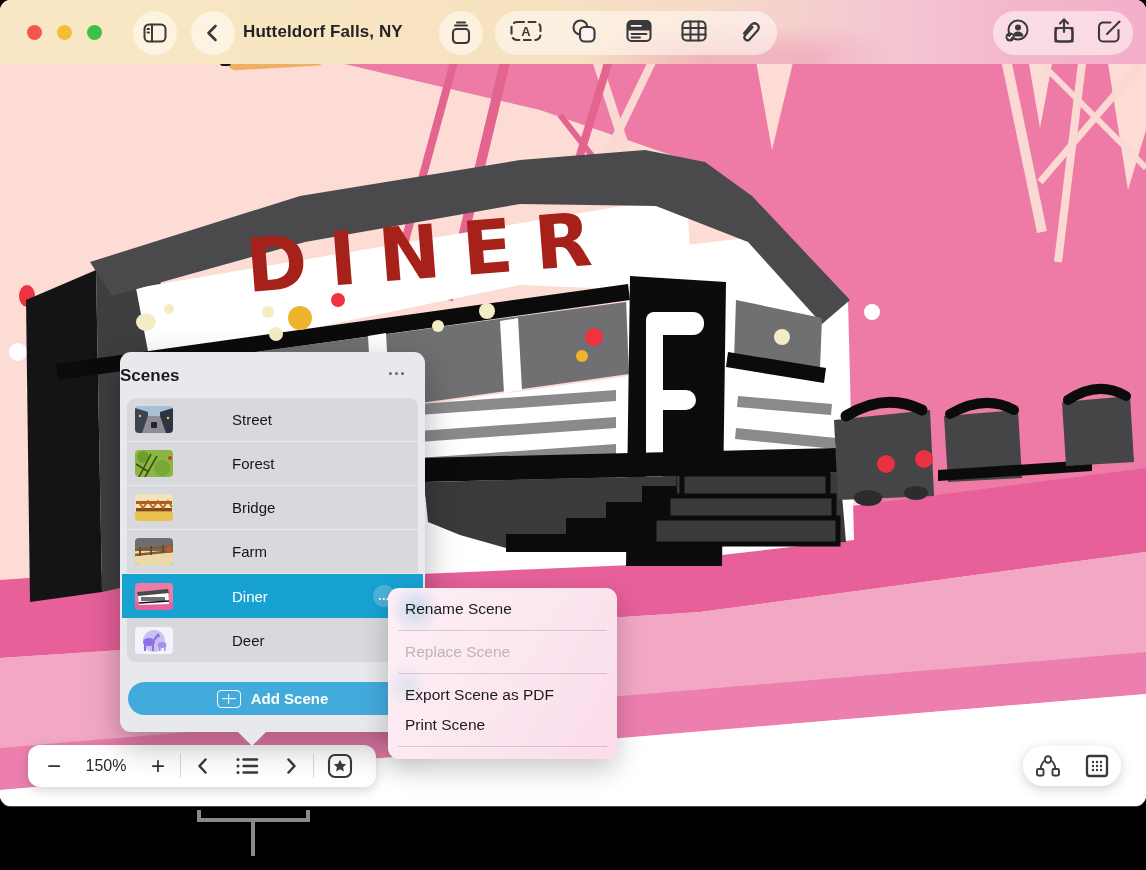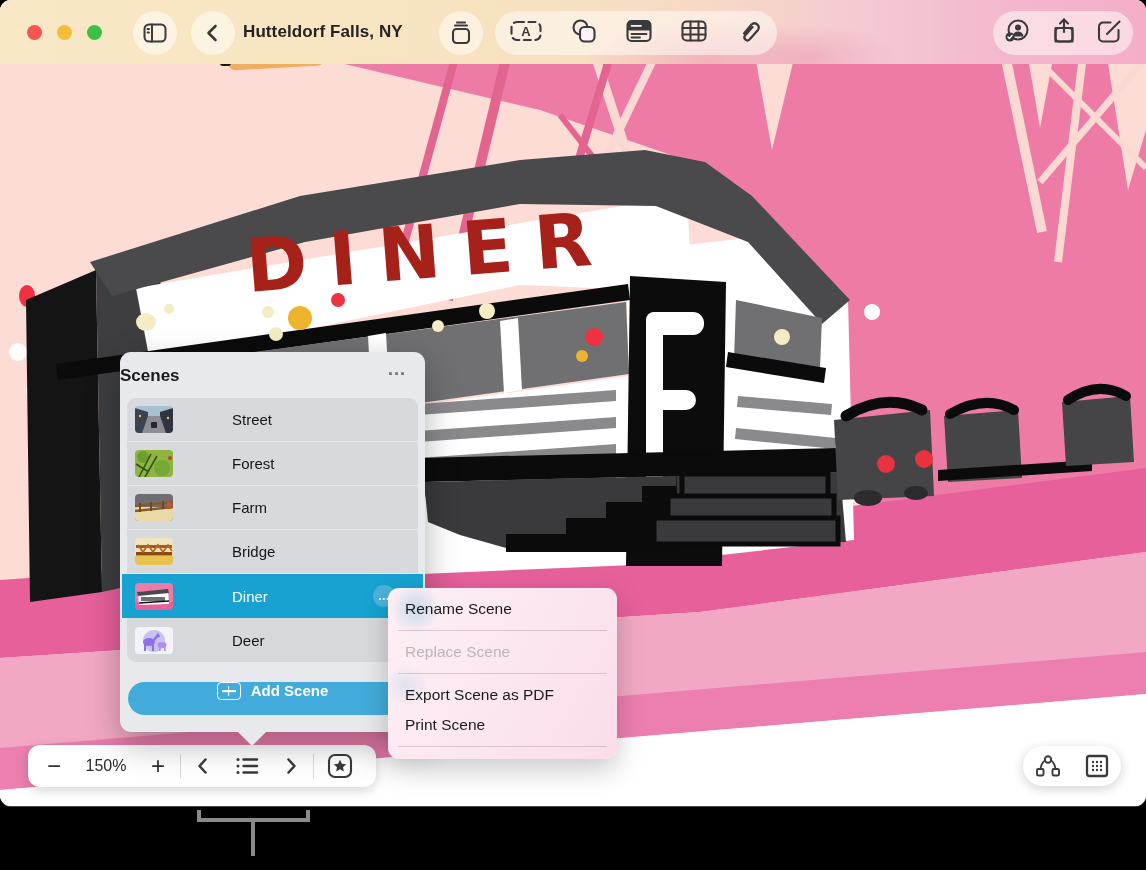--- a/index.html
+++ b/index.html
@@ -47,21 +47,21 @@
   .sp-row .thumb svg { display:block; }
   .sp-label { margin-left:15px; font-size:15px; color:#161618; }
   .sp-row.selected { background:#17a2d1; margin-left:-5px; margin-right:-5px;
     padding-left:13px; border-bottom:none; border-radius:0; }
   .sp-row.selected .sp-label { color:#fff; }
   .row-more { position:absolute; right:28px; top:11px; width:22px; height:22px; border-radius:50%;
     background:#4db2da; color:#fff; font-size:12px; font-weight:700; letter-spacing:.5px;
     display:flex; align-items:center; justify-content:center; }
   .add-scene { position:absolute; left:8px; right:8px; top:330px; height:33px; border-radius:17px;
     background:#43abdc; border:none; color:#fff; font-size:15px; font-weight:700;
-    font-family:"Liberation Sans",sans-serif; display:flex; align-items:flex-start; justify-content:center; gap:10px; }
+    font-family:"Liberation Sans",sans-serif; display:flex; align-items:center; justify-content:center; gap:10px; }
   .plusbox { width:24px; height:18px; border:1.7px solid #fff; border-radius:4px; position:relative; }
   .plusbox::before, .plusbox::after { content:""; position:absolute; background:#fff; }
   .plusbox::before { left:50%; top:3px; bottom:3px; width:1.7px; transform:translateX(-50%); }
   .plusbox::after  { top:50%; left:4px; right:4px; height:1.7px; transform:translateY(-50%); }
 
   
   .ctx-menu { position:absolute; left:388px; top:588px; width:229px;
     background:linear-gradient(120deg,#fdf0f5 0%,#fbe3ee 70%,#fbdcea 100%);
     border-radius:11px; box-shadow:0 10px 28px rgba(0,0,0,.22); z-index:40; padding:6px 0; }
   .ctx-menu::before { content:""; position:absolute; inset:0; border-radius:11px;
@@ -321,40 +321,40 @@
               <circle cx="27" cy="18" r="8" fill="#76a836"></circle>
               <path d="M4,27 L16,4 M10,27 L22,6 M1,14 L14,22" stroke="#33511b" stroke-width="1.6" fill="none"></path>
               <circle cx="35" cy="8" r="2" fill="#cf3b2f"></circle>
             </svg>
         </span>
         <span class="sp-label">Forest</span>
       </div>
       <div class="sp-row">
         <span class="thumb">
           <svg width="38" height="27" viewBox="0 0 38 27">
+              <rect width="38" height="27" fill="#f2e4bd"></rect>
+              <rect y="18" width="38" height="9" fill="#e8c14f"></rect>
+              <rect x="1" y="7" width="36" height="3" fill="#a85a1a"></rect>
+              <rect x="1" y="14" width="36" height="3.5" fill="#8a4a12"></rect>
+              <path d="M3,7 L8,14 L13,7 L18,14 L23,7 L28,14 L33,7 L37,13" stroke="#b5651d" stroke-width="1.8" fill="none"></path>
+            </svg>
+        </span>
+        <span class="sp-label">Bridge</span>
+      </div>
+      <div class="sp-row">
+        <span class="thumb">
+          <svg width="38" height="27" viewBox="0 0 38 27">
               <rect width="38" height="27" fill="#6e6e72"></rect>
               <rect y="13" width="38" height="14" fill="#ecd9a8"></rect>
               <path d="M0,12 L38,8 M0,17 L38,13" stroke="#8b5a2b" stroke-width="2.4" fill="none"></path>
               <path d="M5,9 L5,18 M16,8 L16,17 M28,7 L28,15" stroke="#6e4420" stroke-width="1.8"></path>
               <rect x="32" y="8" width="4" height="7" fill="#c2552e"></rect>
             </svg>
         </span>
         <span class="sp-label">Farm</span>
-      </div>
-      <div class="sp-row">
-        <span class="thumb">
-          <svg width="38" height="27" viewBox="0 0 38 27">
-              <rect width="38" height="27" fill="#f2e4bd"></rect>
-              <rect y="18" width="38" height="9" fill="#e8c14f"></rect>
-              <rect x="1" y="7" width="36" height="3" fill="#a85a1a"></rect>
-              <rect x="1" y="14" width="36" height="3.5" fill="#8a4a12"></rect>
-              <path d="M3,7 L8,14 L13,7 L18,14 L23,7 L28,14 L33,7 L37,13" stroke="#b5651d" stroke-width="1.8" fill="none"></path>
-            </svg>
-        </span>
-        <span class="sp-label">Bridge</span>
       </div>
       <div class="sp-row selected">
         <span class="thumb">
           <svg width="38" height="27" viewBox="0 0 38 27">
               <rect width="38" height="27" fill="#ee7ba6"></rect>
               <rect y="19" width="38" height="8" fill="#e7609a"></rect>
               <polygon points="3,9 33,7 34,21 4,22" fill="#fff"></polygon>
               <polygon points="2,9 33,6 34,10 3,13" fill="#4a4a4c"></polygon>
               <rect x="6" y="14" width="24" height="4" fill="#707073"></rect>
               <path d="M4,20 L34,18" stroke="#111" stroke-width="1.6"></path>

